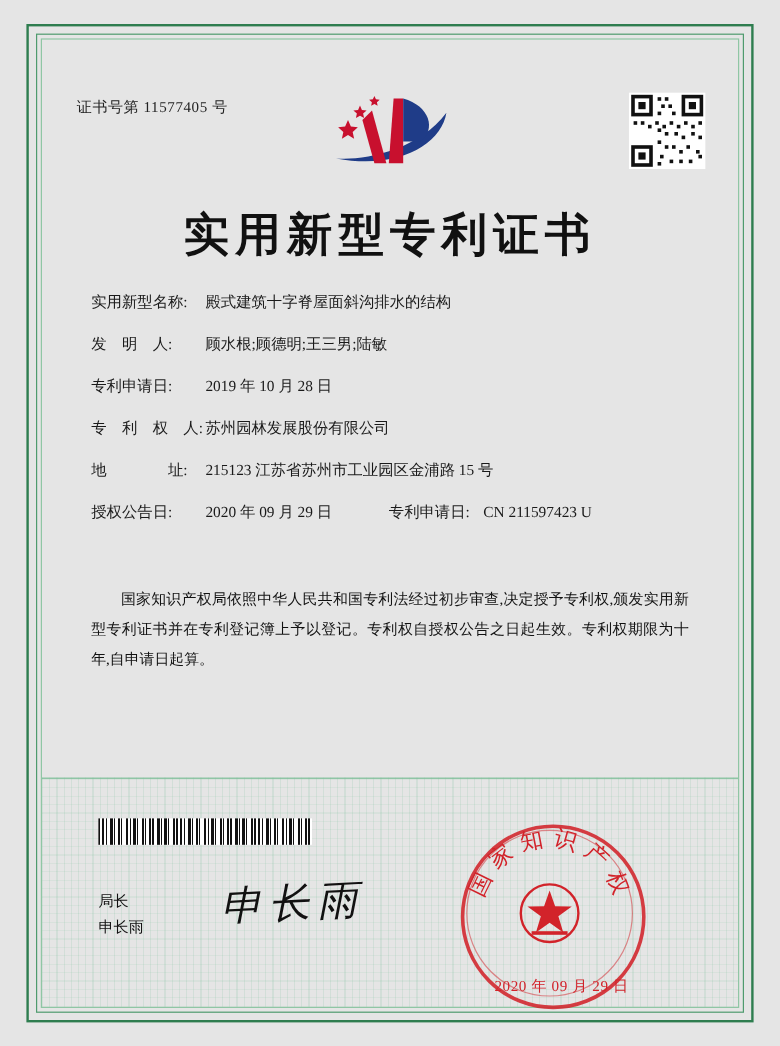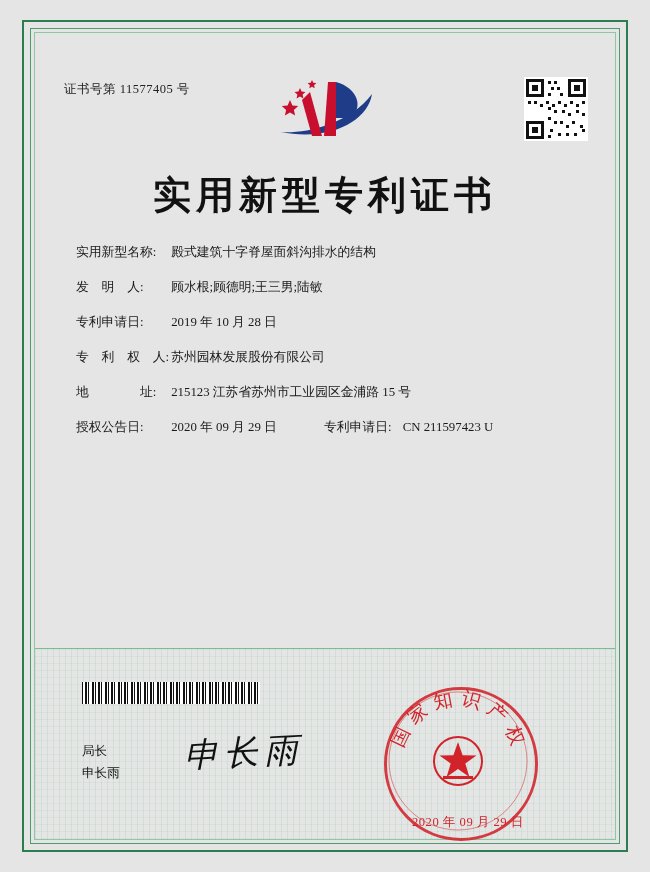--- a/index.html
+++ b/index.html
@@ -356,20 +356,21 @@
       <div class="row">
         <span class="lbl">授权公告日:</span>
         <span class="val">2020 年 09 月 29 日</span>
         <span class="inline-label">专利申请日:</span>
         <span class="val" style="margin-left:8px">CN 211597423 U</span>
       </div>
 
     </div>
 
     <div class="paras">
+      <p>国家知识产权局依照中华人民共和国专利法经过初步审查,决定授予专利权,颁发实用新型专利证书并在专利登记簿上予以登记。专利权自授权公告之日起生效。专利权期限为十年,自申请日起算。</p>
     </div>
 
     <div class="barcode"></div>
 
     <div class="sig-label">
       <div>局长</div>
       <div>申长雨</div>
     </div>
     <div class="sig-hand">申长雨</div>
 

